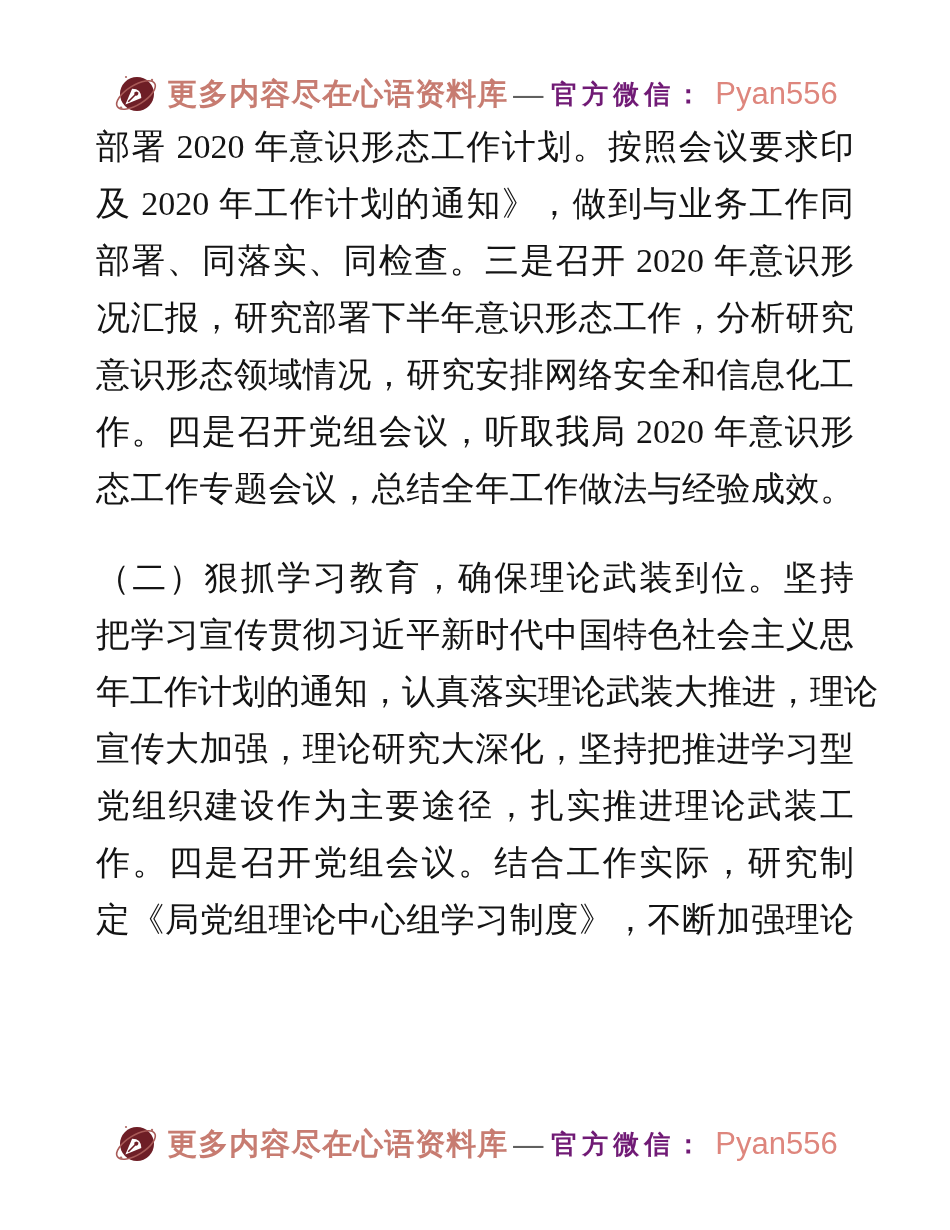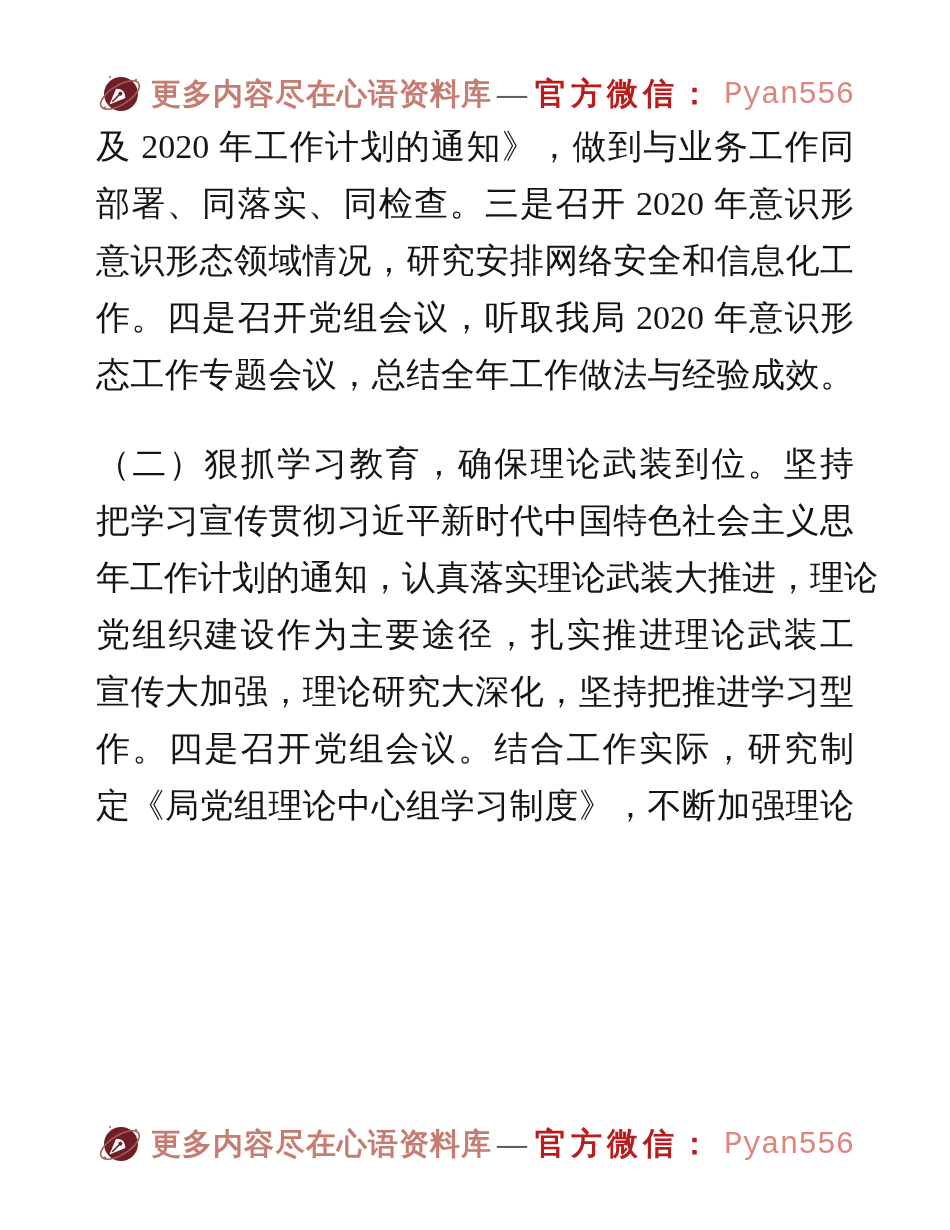--- a/index.html
+++ b/index.html
@@ -34,30 +34,30 @@
     letter-spacing: 1px;
     white-space: nowrap;
   }
   .brand-sep {
     color: #60605f;
     font-size: 30px;
     font-weight: bold;
     margin: 0 1px 0 -2px;
   }
   .brand-label {
-    color: #b91c1c;
-    font-size: 31px;
+    color: #701a75;
+    font-size: 26px;
     font-weight: bold;
     letter-spacing: 5px;
     white-space: nowrap;
   }
   .brand-id {
     color: #de867d;
     font-size: 31px;
-    font-family: Liberation Mono, monospace;
+    font-family: Liberation Sans, sans-serif;
     white-space: nowrap;
     margin-left: 2px;
   }
 
   
   .doc-body {
     position: absolute;
     top: 118px;
     left: 96px;
     width: 758px;
@@ -95,32 +95,34 @@
       <circle cx="14" cy="9" r="1.1" fill="#b06a66"></circle>
     </svg>
     <span class="brand-name">更多内容尽在心语资料库</span>
       <span class="brand-sep">—</span>
       <span class="brand-label">官方微信：</span>
       <span class="brand-id">Pyan556</span>
   </div>
 
   <div class="doc-body" id="doc-body">
       <div class="para">
+        <div class="line">部署 2020 年意识形态工作计划。按照会议要求印</div>
         <div class="line">及 2020 年工作计划的通知》，做到与业务工作同</div>
         <div class="line">部署、同落实、同检查。三是召开 2020 年意识形</div>
+        <div class="line">况汇报，研究部署下半年意识形态工作，分析研究</div>
         <div class="line">意识形态领域情况，研究安排网络安全和信息化工</div>
         <div class="line">作。四是召开党组会议，听取我局 2020 年意识形</div>
         <div class="line">态工作专题会议，总结全年工作做法与经验成效。</div>
       </div>
       <div class="para">
         <div class="line">（二）狠抓学习教育，确保理论武装到位。坚持</div>
         <div class="line">把学习宣传贯彻习近平新时代中国特色社会主义思</div>
         <div class="line">年工作计划的通知，认真落实理论武装大推进，理论</div>
+        <div class="line">宣传大加强，理论研究大深化，坚持把推进学习型</div>
         <div class="line">党组织建设作为主要途径，扎实推进理论武装工</div>
-        <div class="line">宣传大加强，理论研究大深化，坚持把推进学习型</div>
         <div class="line">作。四是召开党组会议。结合工作实际，研究制</div>
         <div class="line">定《局党组理论中心组学习制度》，不断加强理论</div>
       </div>
     </div>
 
   <div class="brand-row footer">
     <svg class="brand-logo" viewBox="0 0 48 52" aria-hidden="true">
       <circle cx="25" cy="26" r="17" fill="#6e1e26"></circle>
       <ellipse cx="24" cy="27" rx="22" ry="9.5" fill="none" stroke="#a85a57" stroke-width="1.6" transform="rotate(-32 24 27)"></ellipse>
       <g transform="rotate(-135 24 26)">

